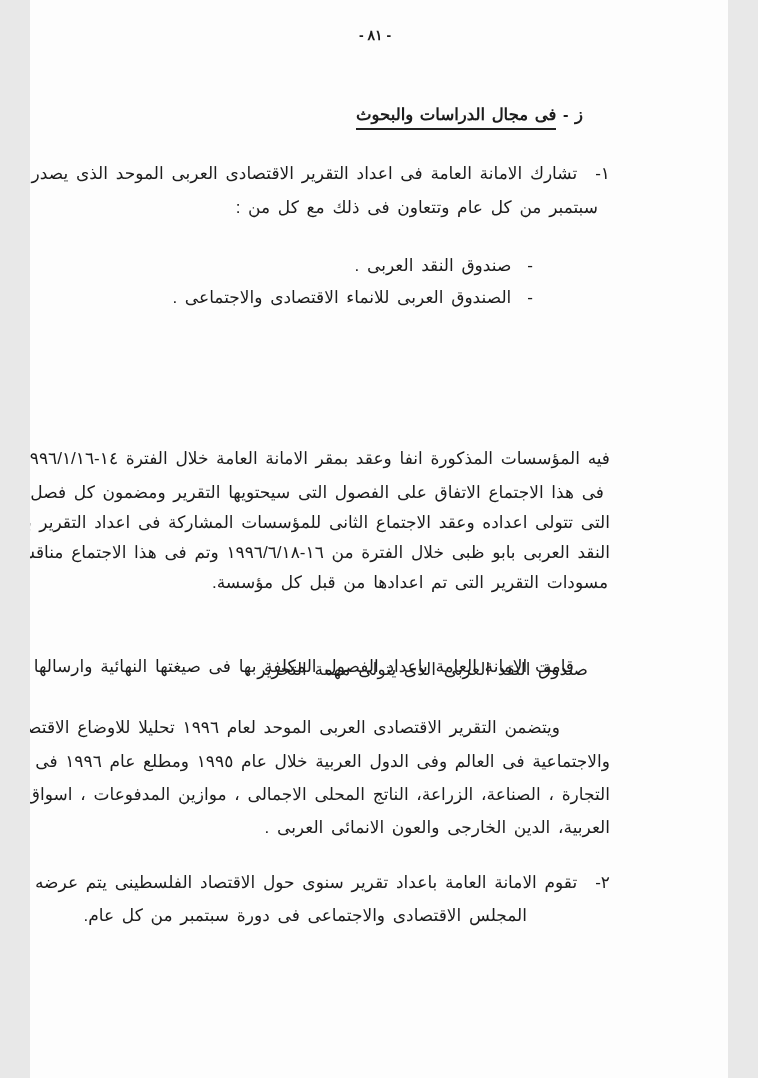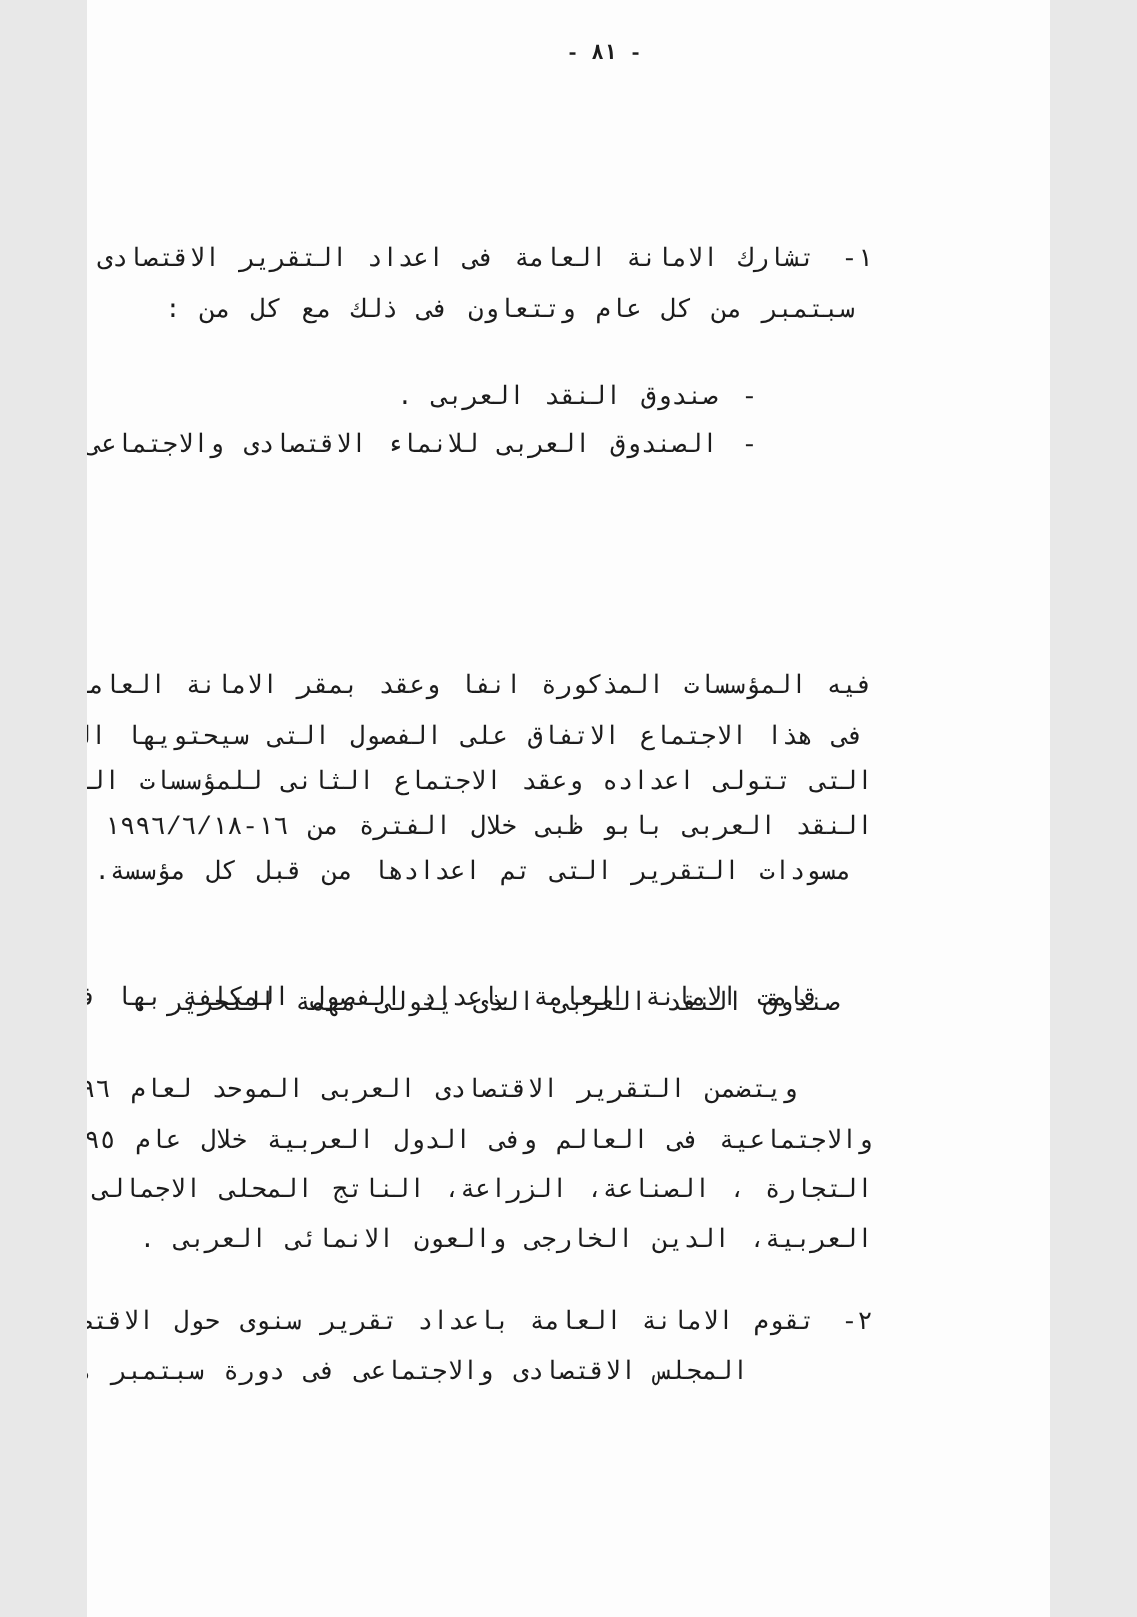--- a/index.html
+++ b/index.html
@@ -1,21 +1,21 @@
 <!DOCTYPE html>
 <html lang="ar" dir="rtl"><head>
 <meta charset="utf-8">
 <style>
   html,body{margin:0;padding:0;background:#e8e8e8;}
   .page{
     position:relative;
-    width:642px;height:1078px;
+    width:698px;height:1078px;
     margin:0 auto;
     background:#fdfdfd;
-    font-family:Liberation Mono, monospace;
+    font-family:Liberation Sans, sans-serif;
     color:#1c1c1c;
     overflow:hidden;
   }
   .abs{position:absolute;direction:rtl;unicode-bidi:embed;white-space:nowrap;}
   .pageno{
     font-size:14px;font-weight:bold;letter-spacing:2px;
     text-align:center;width:140px;
   }
   .heading{font-size:16.5px;font-weight:bold;word-spacing:2px;}
   .heading .u{border-bottom:2px solid #222;padding-bottom:5px;}
@@ -23,38 +23,42 @@
   .marker{display:inline-block;margin-left:18px;}
   .dash{display:inline-block;margin-left:16px;}
 </style>
 </head>
 <body>
 
 <div class="page" style="background: rgb(253, 253, 253); color: rgb(28, 28, 28);">
 
   <div class="abs pageno" style="top:27px;left:275px;">- ٨١ -</div>
 
+  <div class="abs heading" style="top:105px;right:145px;">
+    <span>ز -</span>
+    <span class="u">فى مجال الدراسات والبحوث</span>
+  </div>
 
   <div class="abs bodyline" style="top:163px;right:118px;">
     <span class="marker">١-</span><span>تشارك الامانة العامة فى اعداد التقرير الاقتصادى العربى الموحد الذى يصدر فى</span>
   </div>
   <div class="abs bodyline" style="top:197px;right:130px;">سبتمبر من كل عام وتتعاون  فى ذلك مع كل من :</div>
 
   <div class="abs bodyline" style="top:287px;right:195px;">
     <span class="dash">-</span><span>الصندوق العربى للانماء الاقتصادى والاجتماعى .</span>
   </div>
   <div class="abs bodyline" style="top:255px;right:195px;">
     <span class="dash">-</span><span>صندوق النقد العربى .</span>
   </div>
 
   <div class="abs bodyline" style="top:448px;right:118px;">فيه  المؤسسات المذكورة انفا وعقد بمقر الامانة العامة خلال  الفترة ١٤-١٩٩٦/١/١٦، وتم</div>
   <div class="abs bodyline" style="top:482px;right:124px;">فى هذا الاجتماع الاتفاق على الفصول التى  سيحتويها التقرير ومضمون كل فصل والجهة</div>
   <div class="abs bodyline" style="top:512px;right:118px;">التى تتولى اعداده وعقد الاجتماع الثانى للمؤسسات المشاركة فى اعداد التقرير بمقر  صندوق</div>
   <div class="abs bodyline" style="top:542px;right:118px;">النقد العربى بابو  ظبى خلال الفترة من ١٦-١٩٩٦/٦/١٨ وتم فى هذا الاجتماع مناقشة</div>
-  <div class="abs bodyline" style="top:572px;right:132px;">مسودات التقرير التى تم اعدادها من قبل كل مؤسسة.</div>
+  <div class="abs bodyline" style="top:572px;right:120px;">مسودات التقرير التى تم اعدادها من قبل كل مؤسسة.</div>
 
   <div class="abs bodyline" style="top:656px;right:154px;">قامت الامانة العامة باعداد  الفصول المكلفة بها فى صيغتها النهائية وارسالها الى</div>
   <div class="abs bodyline" style="top:659px;right:140px;">صندوق النقد العربى الذى يتولى مهمة التحرير .</div>
 
   <div class="abs bodyline" style="top:717px;right:168px;">ويتضمن التقرير الاقتصادى العربى الموحد لعام ١٩٩٦ تحليلا للاوضاع الاقتصادية</div>
   <div class="abs bodyline" style="top:751px;right:118px;">والاجتماعية فى العالم وفى الدول العربية خلال عام ١٩٩٥ ومطلع عام ١٩٩٦ فى مجالات</div>
   <div class="abs bodyline" style="top:784px;right:118px;">التجارة ، الصناعة، الزراعة، الناتج المحلى الاجمالى ، موازين المدفوعات ، اسواق المال</div>
   <div class="abs bodyline" style="top:817px;right:118px;margin-left:44px;">العربية، الدين الخارجى والعون الانمائى العربى .</div>
 
   <div class="abs bodyline" style="top:872px;right:118px;">

